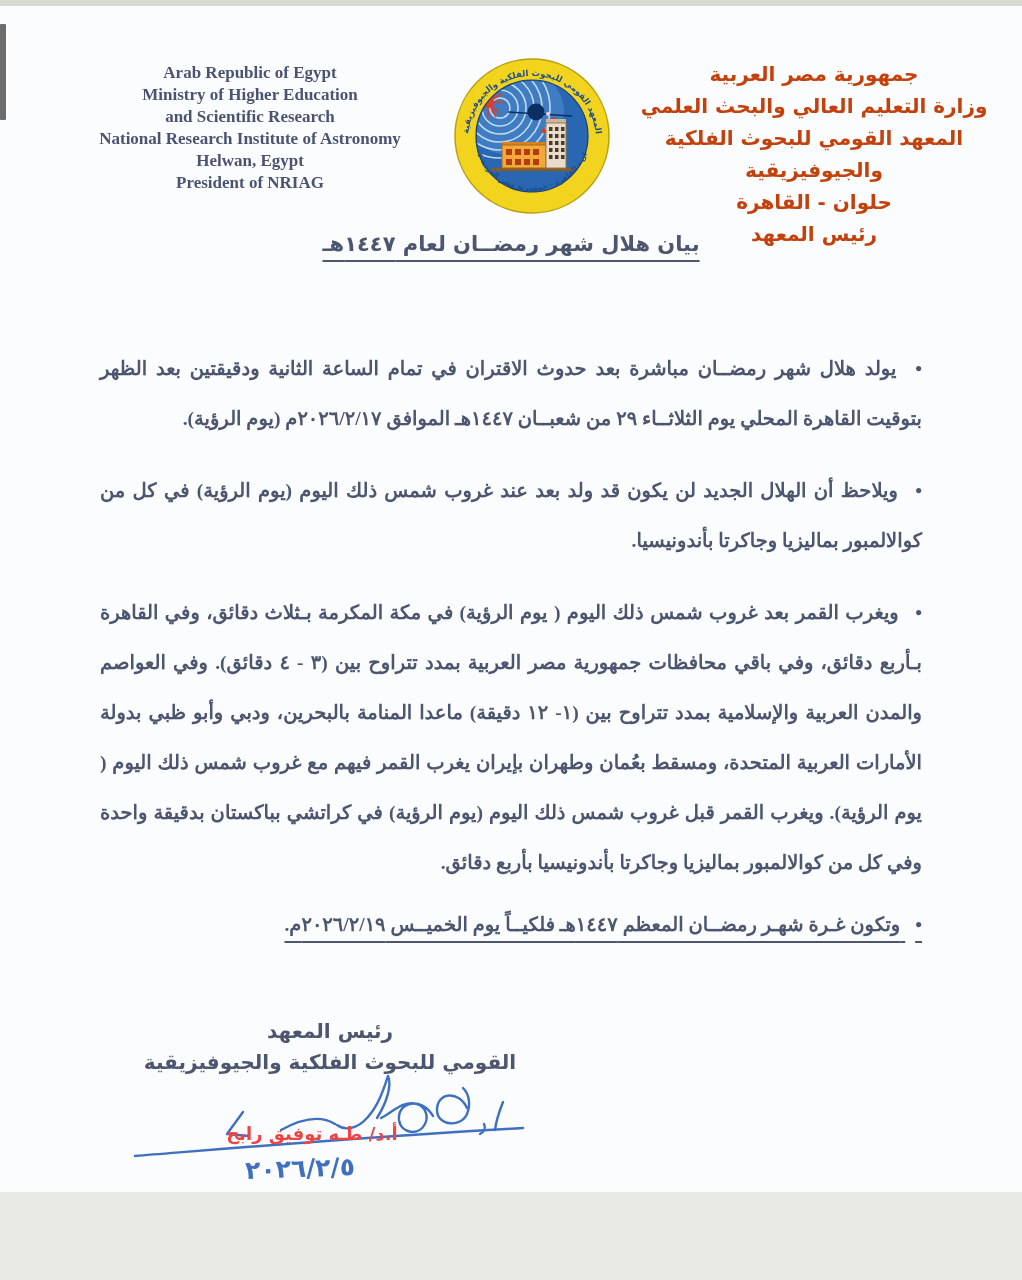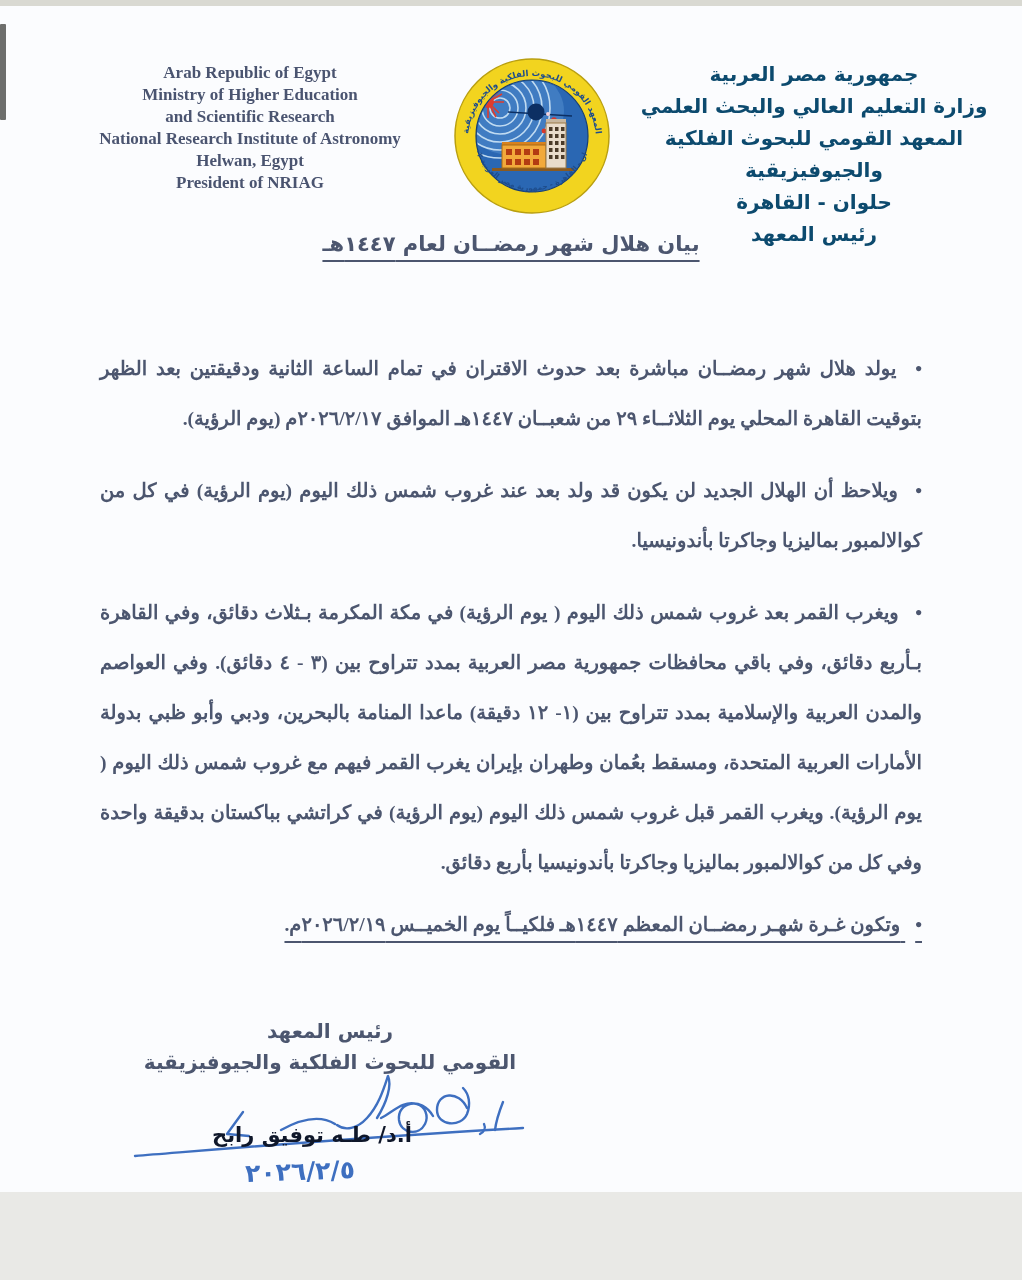--- a/index.html
+++ b/index.html
@@ -9,42 +9,42 @@
   
   .scan-top{position:absolute;top:0;left:0;width:1022px;height:6px;background:#d9d9d2;}
   .scan-left{position:absolute;top:24px;left:0;width:6px;height:96px;background:#4a4a47;opacity:.8;border-radius:1px;}
   .scan-bottom-line{position:absolute;top:1217px;left:0;width:1022px;height:1px;background:#dcdee3;}
   .scan-bottom-area{position:absolute;top:1218px;left:0;width:1022px;height:62px;background:#f3f4f6;}
 
   
   .lh-en{position:absolute;left:82px;top:62px;width:336px;text-align:center;
     font-family:"Liberation Serif",serif;font-weight:bold;font-size:17px;line-height:22px;color:#4a5470;}
   .lh-ar{position:absolute;right:28px;top:58px;width:360px;text-align:center;direction:rtl;
-    font-weight:bold;font-size:20px;line-height:32px;color:#0c4a6e;}
+    font-weight:bold;font-size:20px;line-height:32px;color:#c2410c;}
   .lh-logo{position:absolute;left:452px;top:56px;width:160px;height:160px;}
 
   
   .doc-title{position:absolute;top:232px;left:0;width:1022px;margin:0;text-align:center;direction:rtl;
     font-size:21px;font-weight:bold;color:#4C566F;}
   .doc-title span{text-decoration:underline;text-decoration-thickness:2px;text-underline-offset:9px;}
 
   
   .body-text{position:absolute;top:344px;right:100px;width:822px;direction:rtl;
     text-align:justify;font-size:19.5px;font-weight:bold;line-height:50px;color:#4C566F;}
   .para{margin:0 0 22px 0;font-family:Liberation Serif, serif;}
   .para.p3{margin-bottom:12px;}
   .para.p4{margin-bottom:30px;}
   .para.underlined{text-decoration:underline;text-decoration-thickness:2px;text-underline-offset:10px;}
   .bullet{padding-left:10px;}
 
   
   .sig{position:absolute;top:1016px;left:110px;width:440px;text-align:center;direction:rtl;font-weight:bold;}
   .sig-line{font-size:20px;line-height:31px;color:#4C566F;}
   .sig-svg{display:block;margin:-4px auto 0 auto;}
-  .sig-name{font-size:21px;margin-top:-46px;transform:translateX(-18px);color:#0f172a;}
+  .sig-name{font-size:18px;margin-top:-46px;transform:translateX(-18px);color:#ef4444;}
   .sig-date{font-size:25px;margin-top:10px;color:#3E6FC0;letter-spacing:6px;font-weight:bold;
     transform:translateX(-30px) rotate(-2deg);direction:rtl;}
 </style>
 </head>
 <body>
 
 <div class="page">
 
   <div class="scan-top"></div>
   <div class="scan-left"></div>

